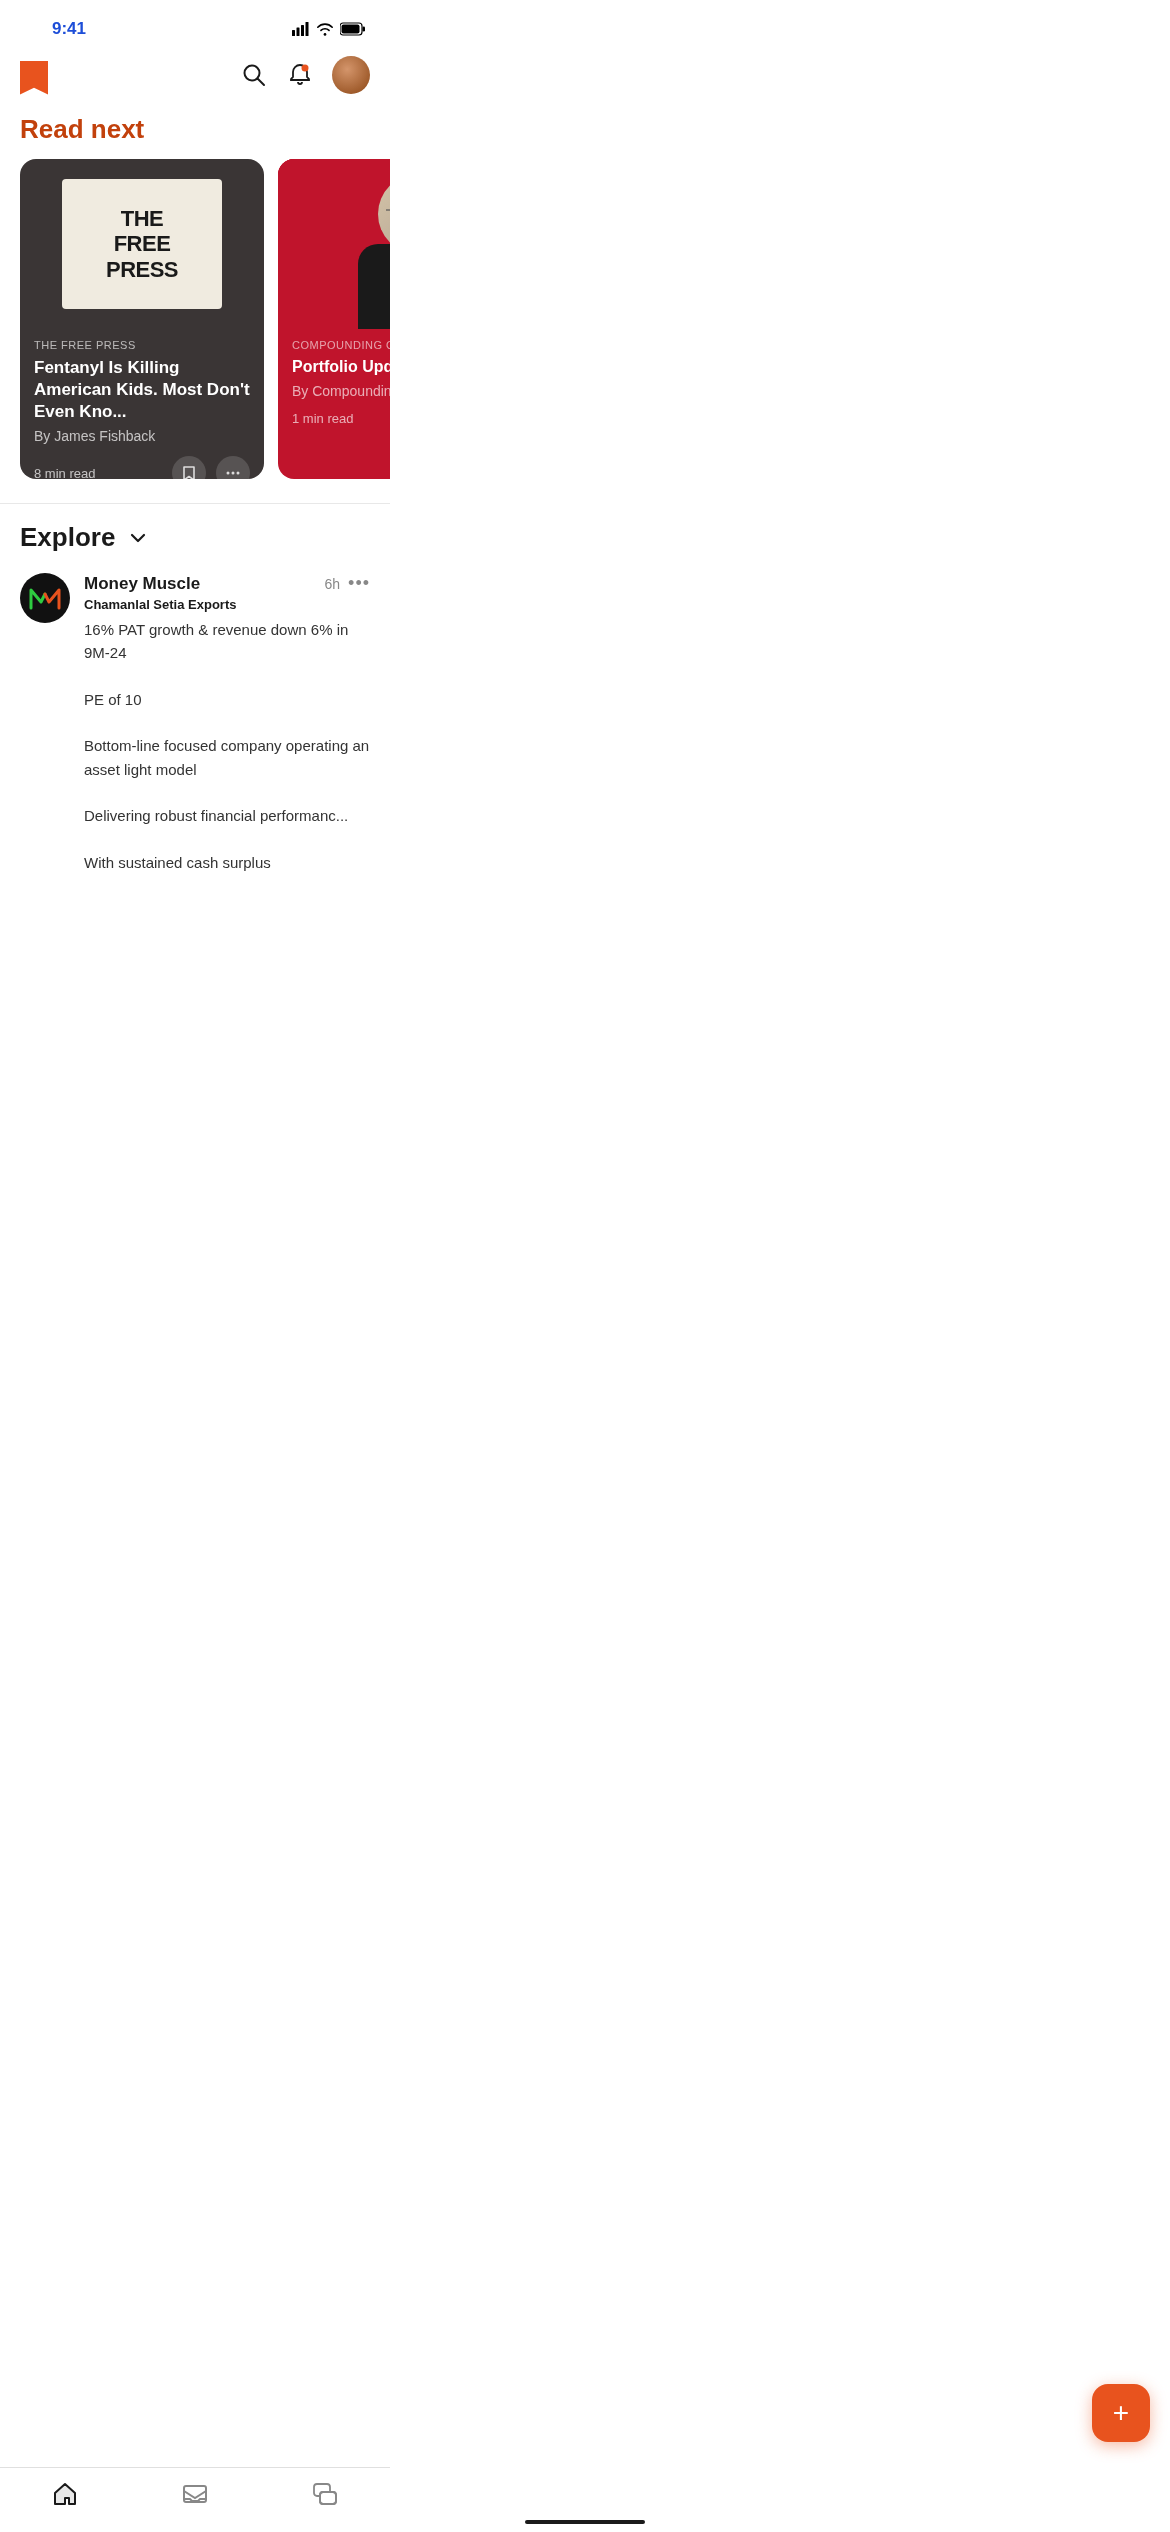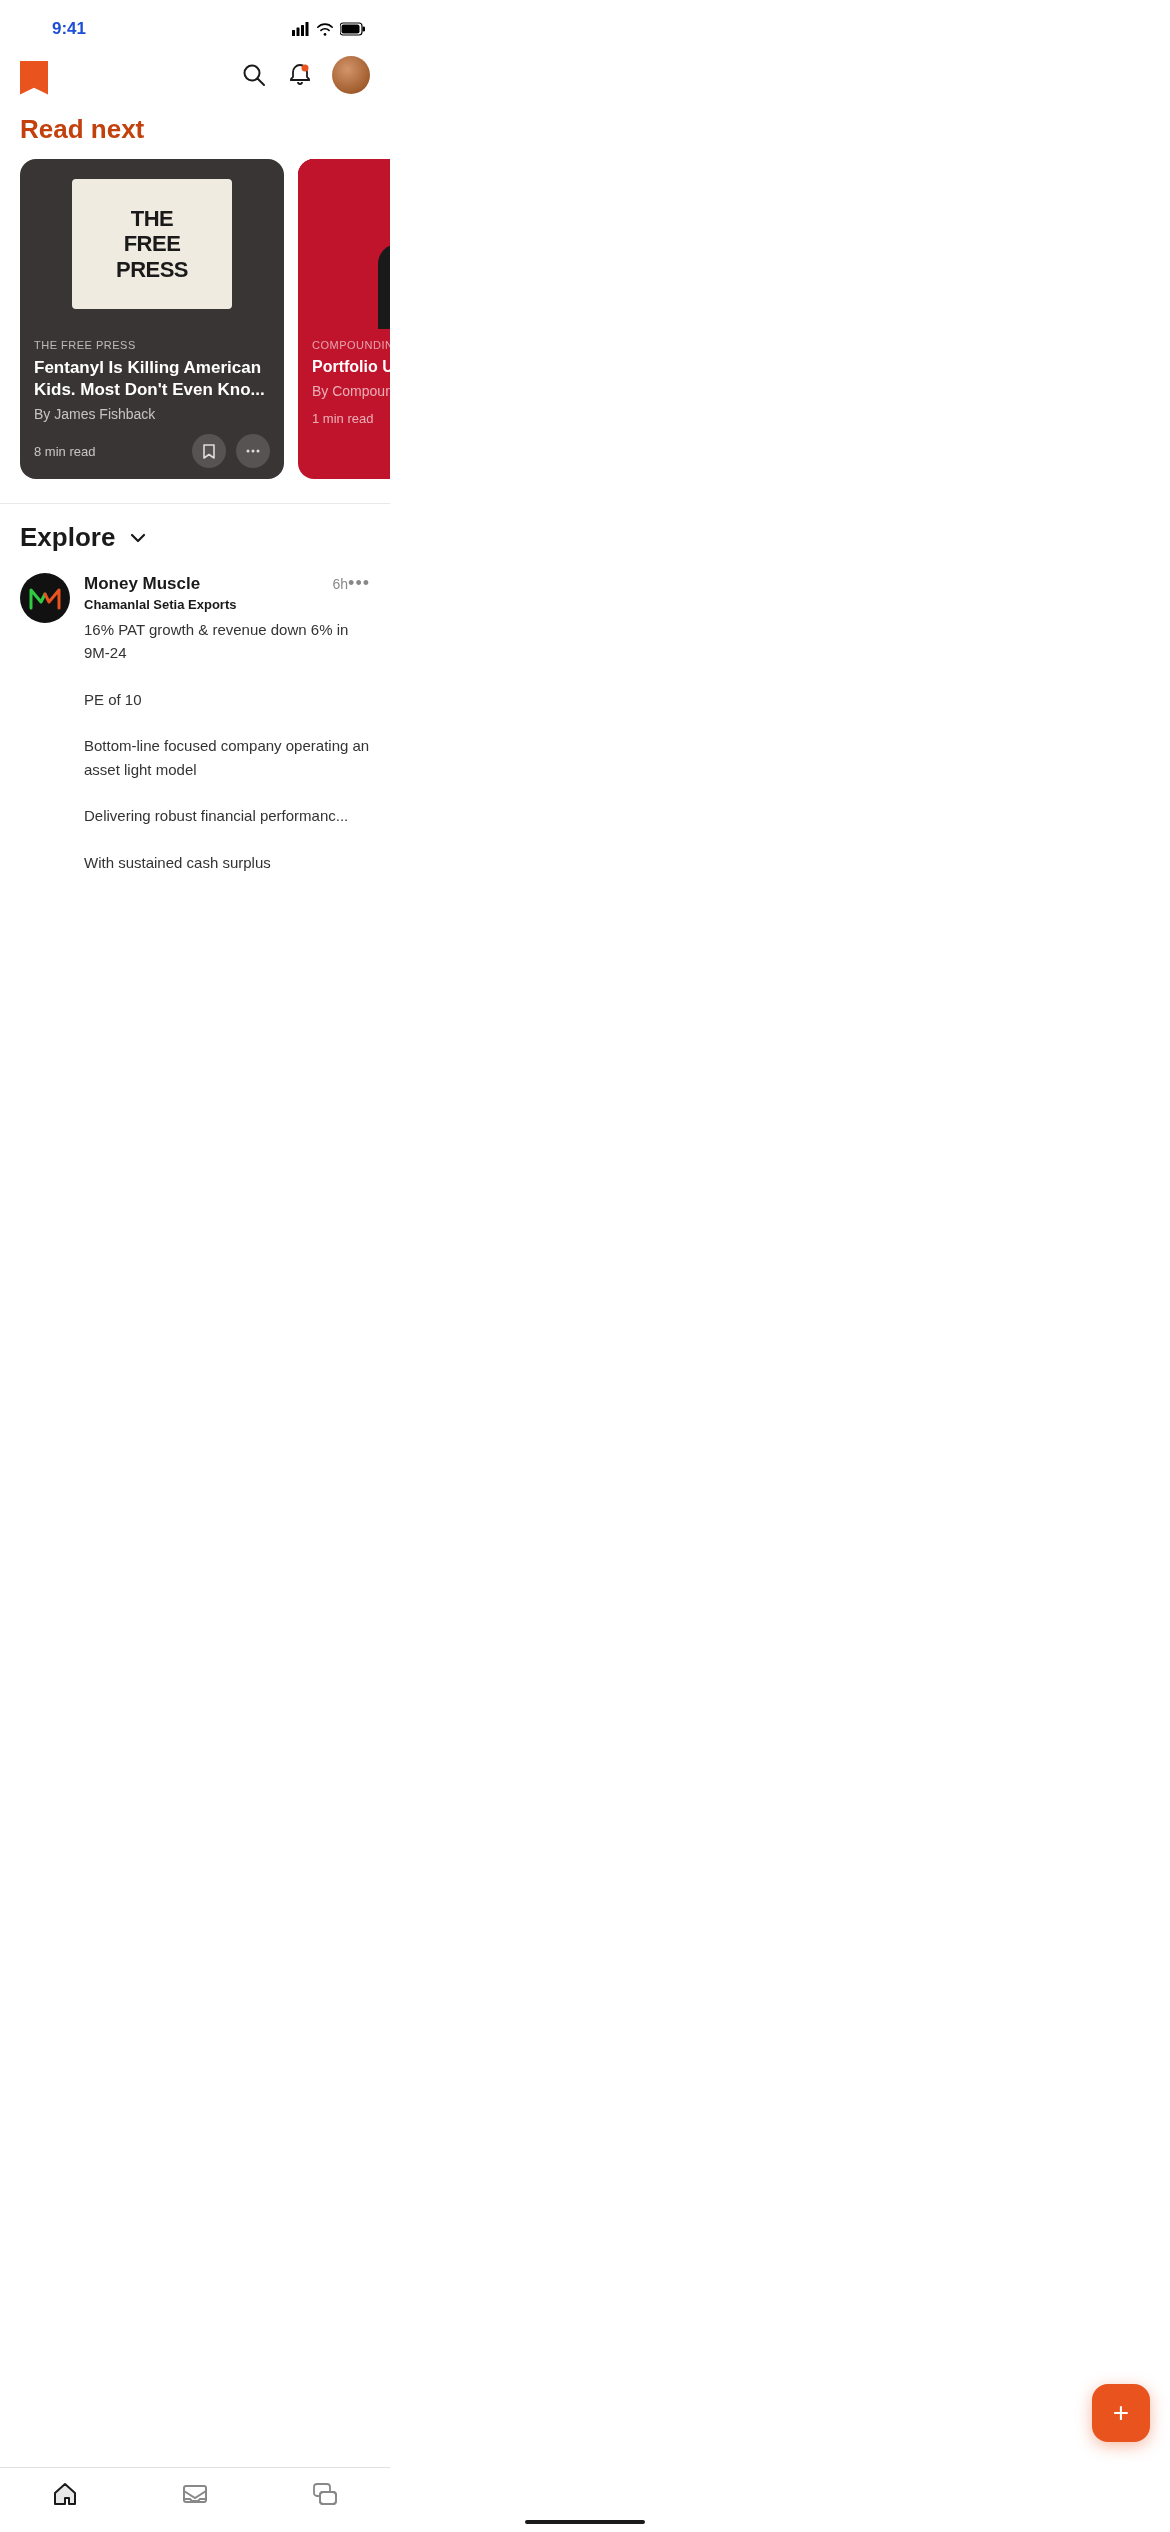--- a/index.html
+++ b/index.html
@@ -111,21 +111,21 @@
       display: flex;
       overflow-x: auto;
       padding: 0 20px 20px 20px;
       gap: 14px;
       scrollbar-width: none;
     }
     .cards-scroll::-webkit-scrollbar { display: none; }
 
     .card {
       flex-shrink: 0;
-      width: 264px;
+      width: 244px;
       border-radius: 16px;
       overflow: hidden;
       position: relative;
     }
 
     
     .card-dark {
       background: #3a3535;
       height: 320px;
     }
@@ -282,20 +282,21 @@
       margin-bottom: 3px;
     }
     .pub-name {
       font-size: 17px;
       font-weight: 700;
       color: #1a1a1a;
     }
     .pub-meta {
       display: flex;
       align-items: center;
+      gap: 8px;
       color: #888;
       font-size: 14px;
       text-align: center;
     }
     .pub-time {
       color: #888;
       font-size: 14px;
     }
     .more-btn {
       color: #888;

